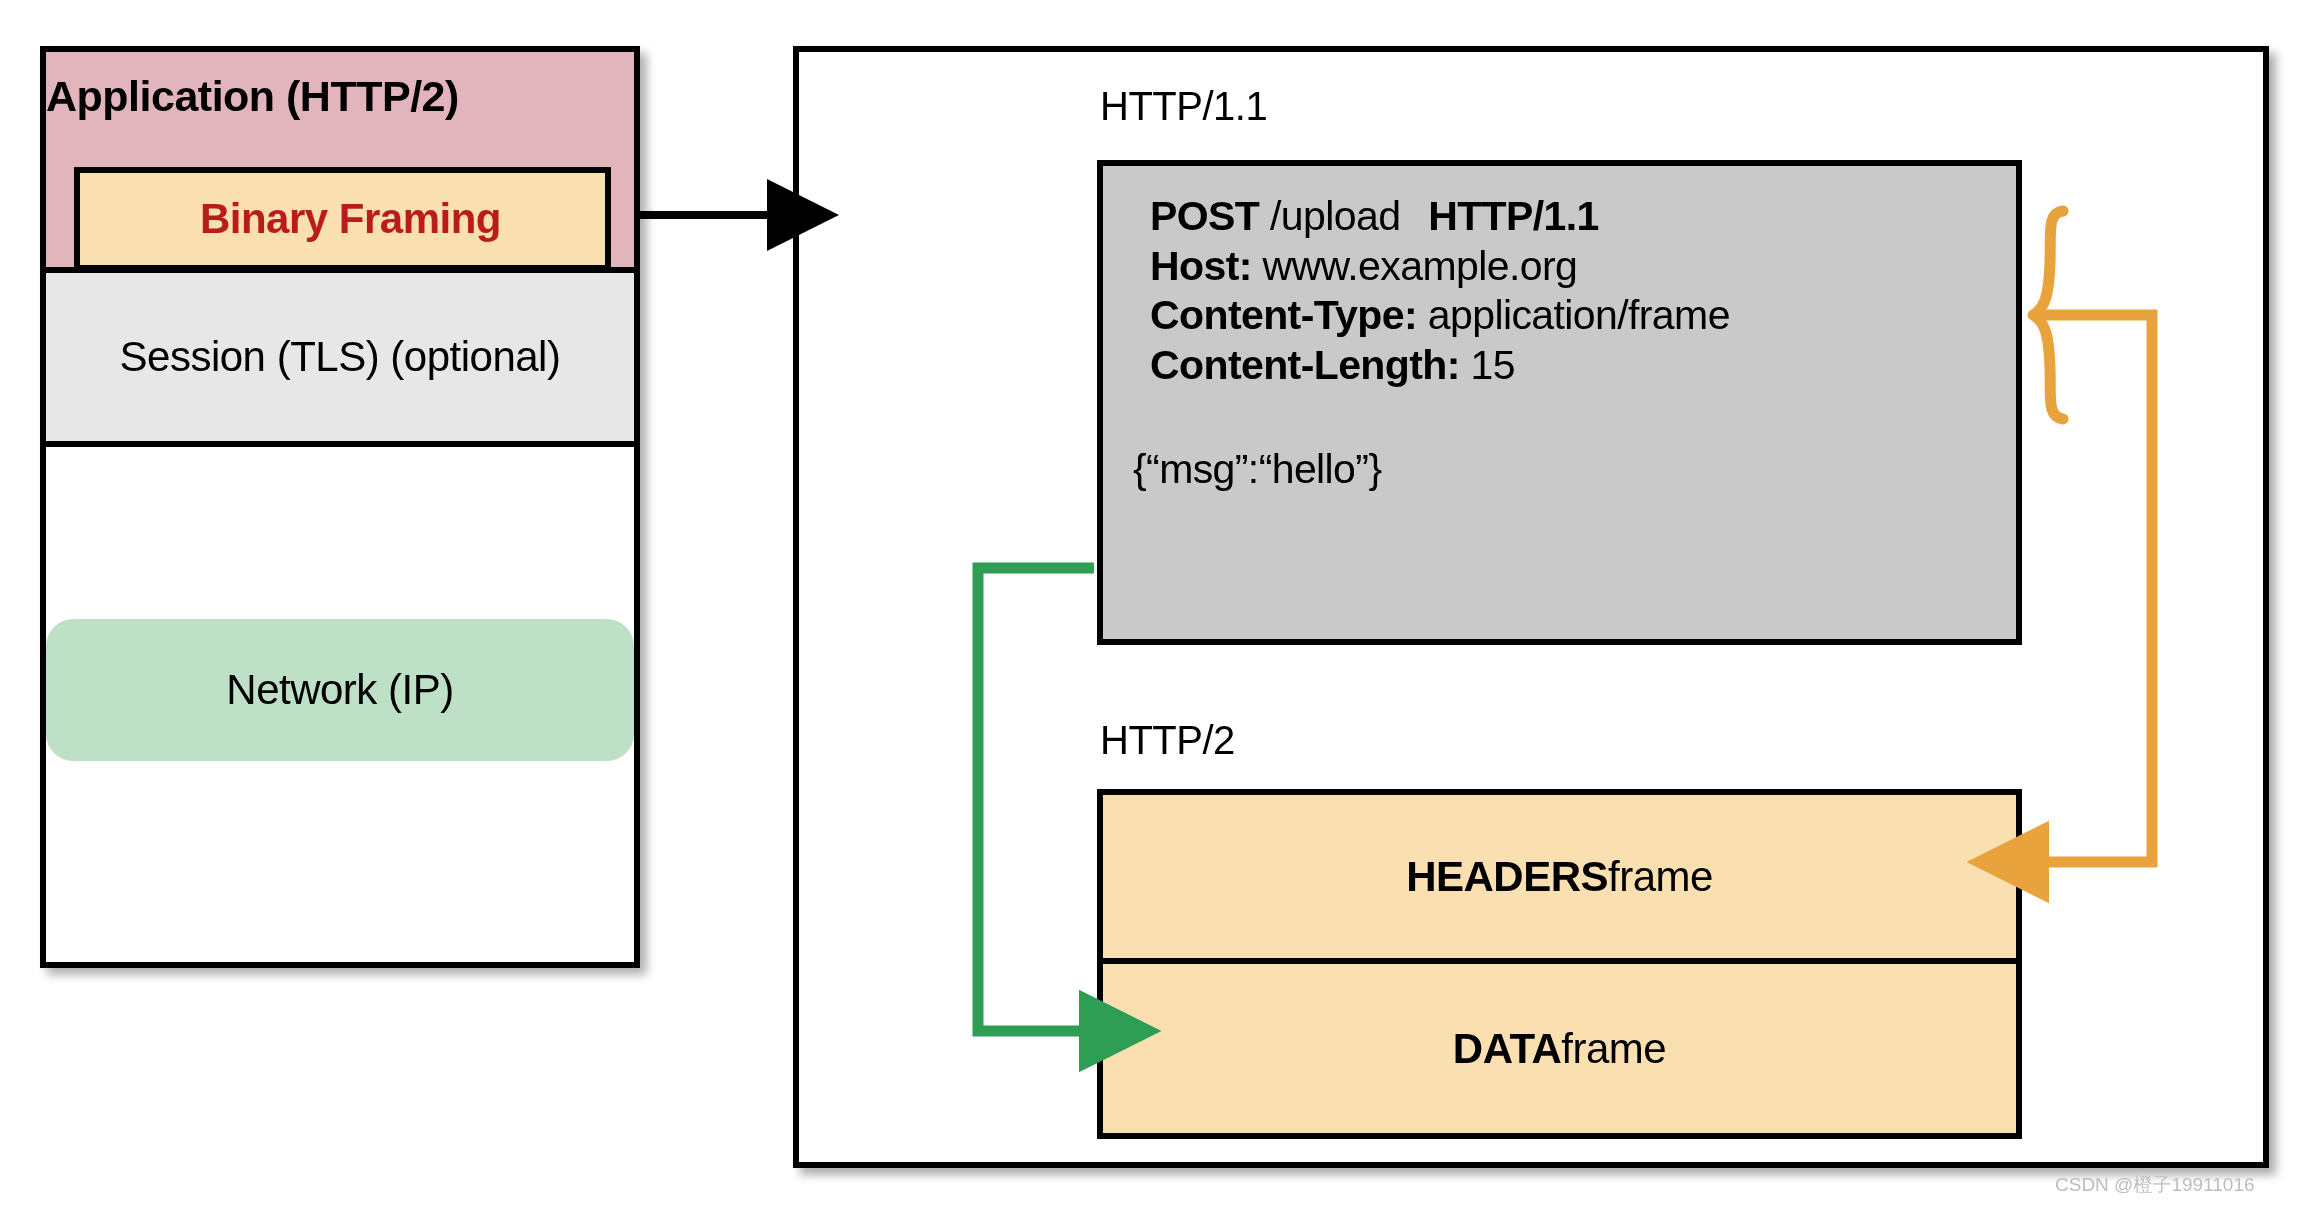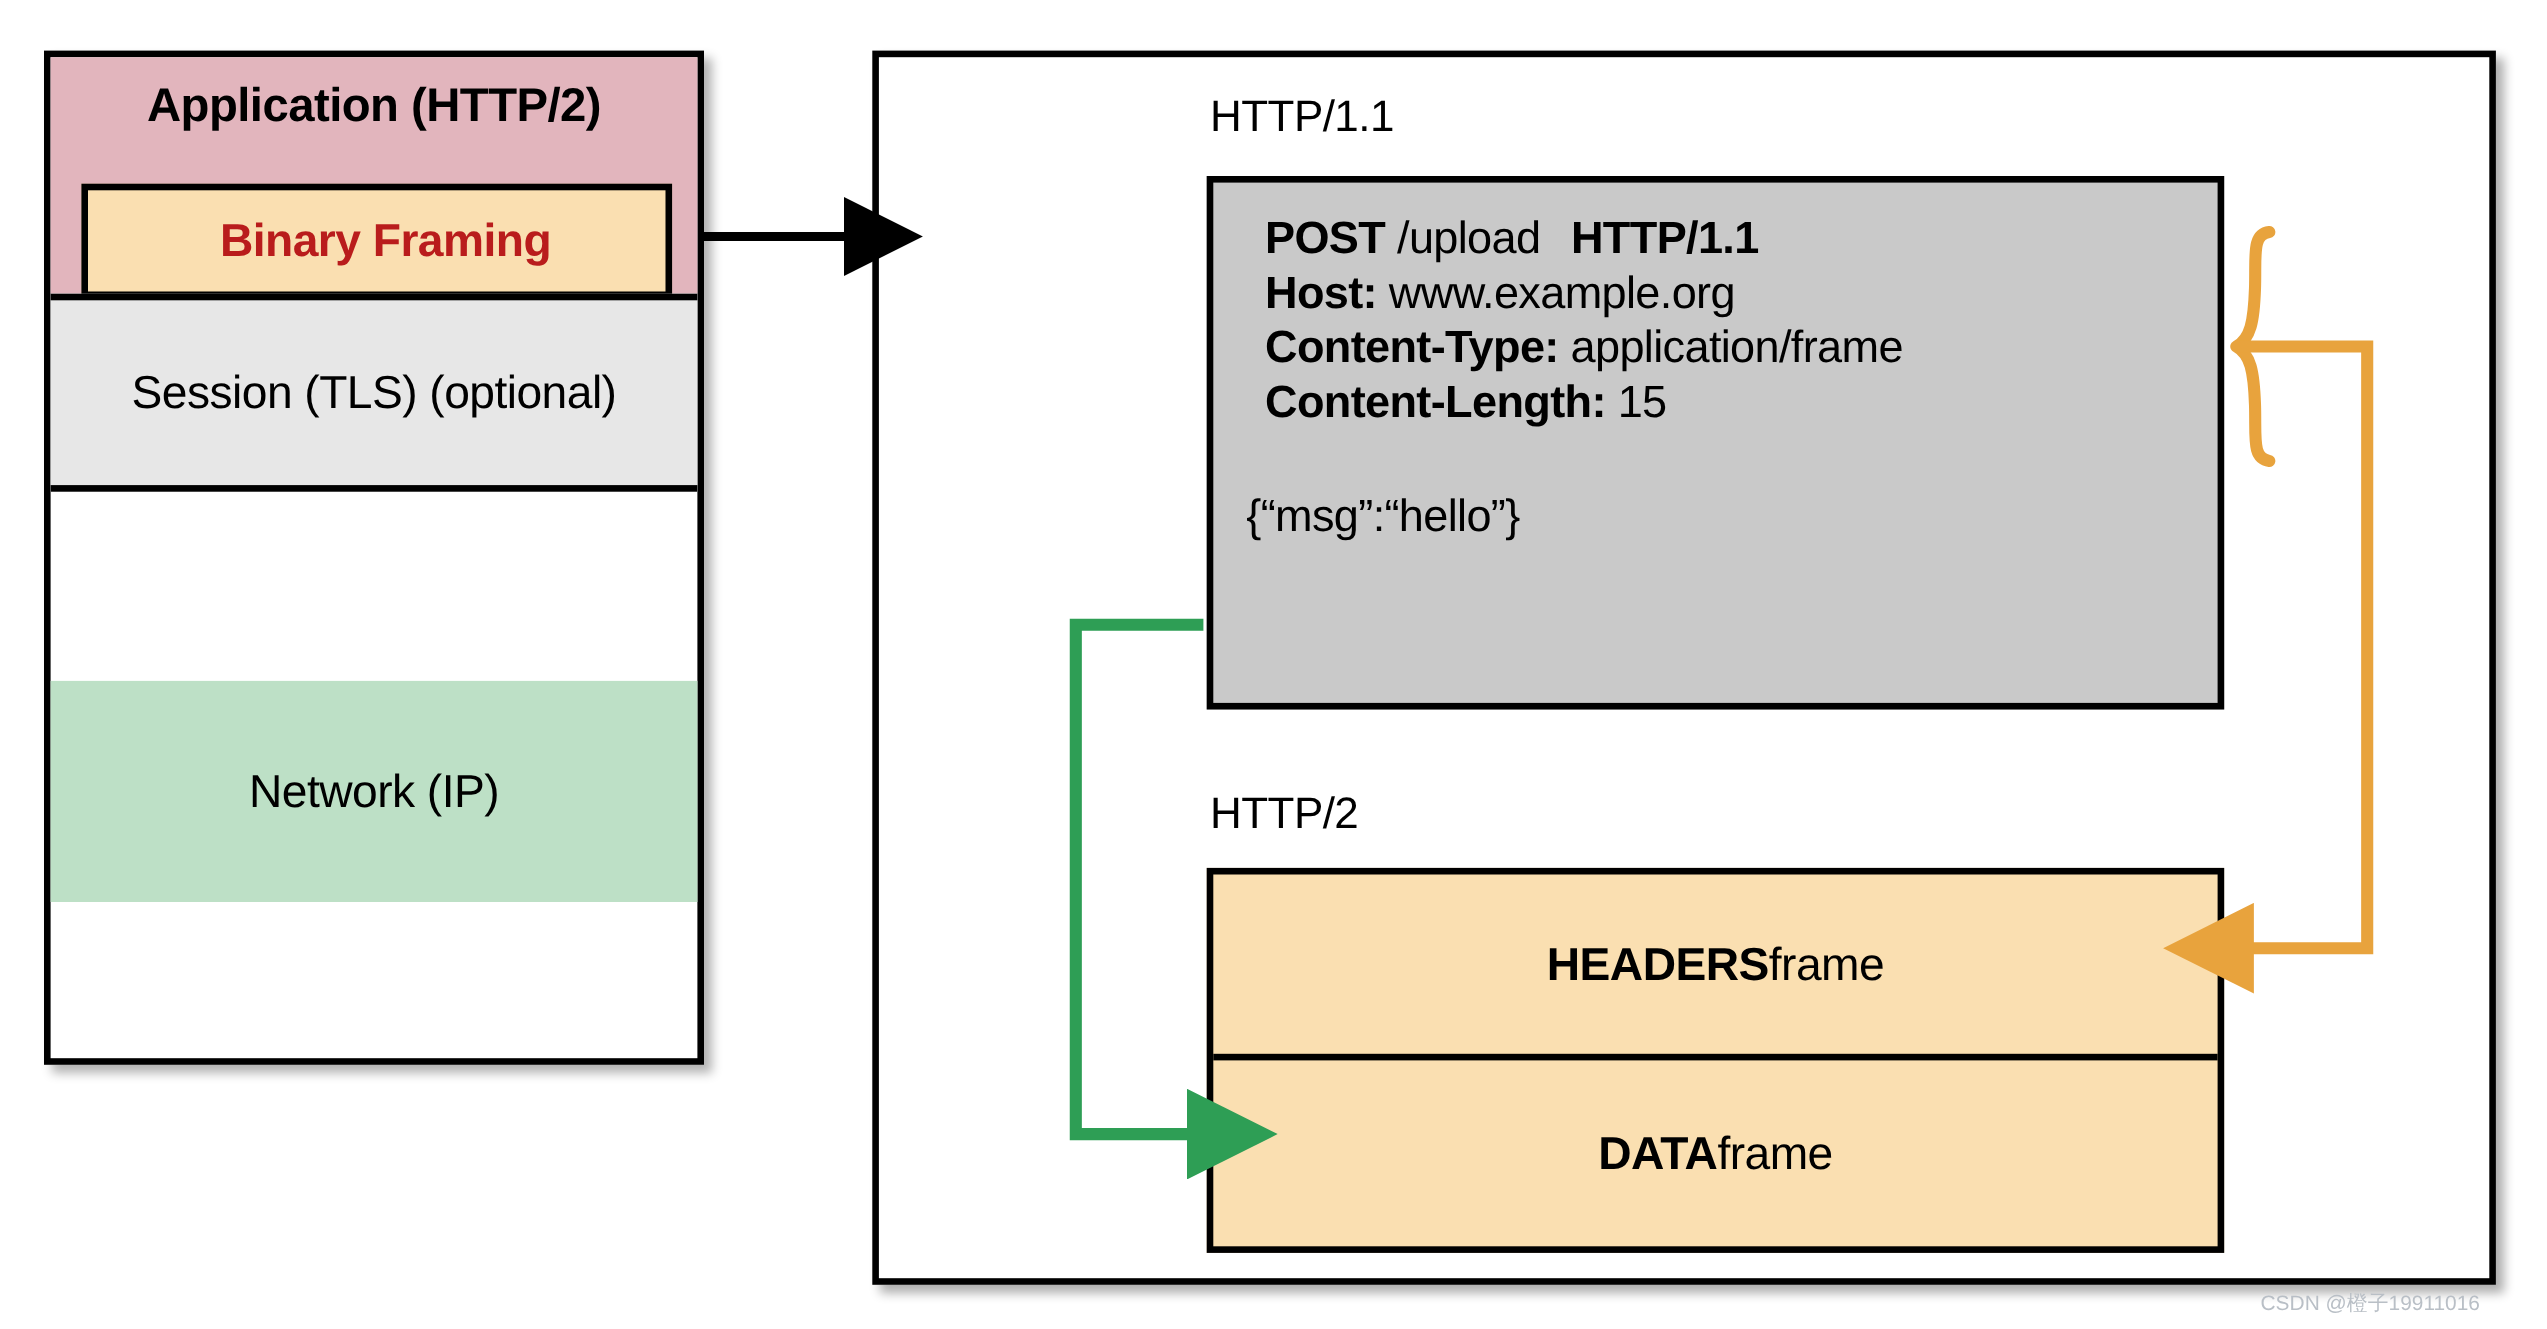--- a/index.html
+++ b/index.html
@@ -6,29 +6,29 @@
   body{width:2315px;height:1208px;overflow:hidden;
        font-family:"Liberation Sans","DejaVu Sans",sans-serif;}
   #stage{position:relative;width:2315px;height:1208px;background:#fff;}
 
   
   .stack{position:absolute;left:40px;top:46px;width:600px;height:922px;
          border:6px solid #000;box-sizing:border-box;background:#fff;
          box-shadow:7px 7px 9px rgba(0,0,0,.30);}
   .layer{position:absolute;left:0;width:100%;box-sizing:border-box;
          display:flex;align-items:center;justify-content:center;
-         color:#000;text-align:center;}
+         color:#000;text-align:left;}
   .l-app{top:0;height:215px;background:#e2b5bd;align-items:flex-start;}
   .l-app .lbl{width:100%;padding-top:20px;font-weight:bold;font-size:43px;
               letter-spacing:-.5px;}
   .l-ses{top:215px;height:180px;background:#e7e7e7;
          border-top:6px solid #000;border-bottom:6px solid #000;}
   .l-tcp{top:395px;height:172px;background:#bad6ea;
          border-bottom:6px solid #000;}
-  .l-net{top:567px;height:201px;background:#bde0c6;}
+  .l-net{top:567px;height:142px;background:#bde0c6;border-radius:27px;}
   .l-ses .lbl,.l-tcp .lbl,.l-net .lbl{font-size:42px;letter-spacing:-.5px;}
 
   .binary{position:absolute;left:28px;top:115px;width:537px;height:104px;
           background:#fadfb1;border:6px solid #000;box-sizing:border-box;
           display:flex;align-items:center;justify-content:center;
           font-weight:bold;font-size:42px;color:#b91c1c;letter-spacing:-.5px;padding-left:16px;}
 
   
   .panel{position:absolute;left:793px;top:46px;width:1476px;height:1122px;
          border:6px solid #000;box-sizing:border-box;background:#fff;

